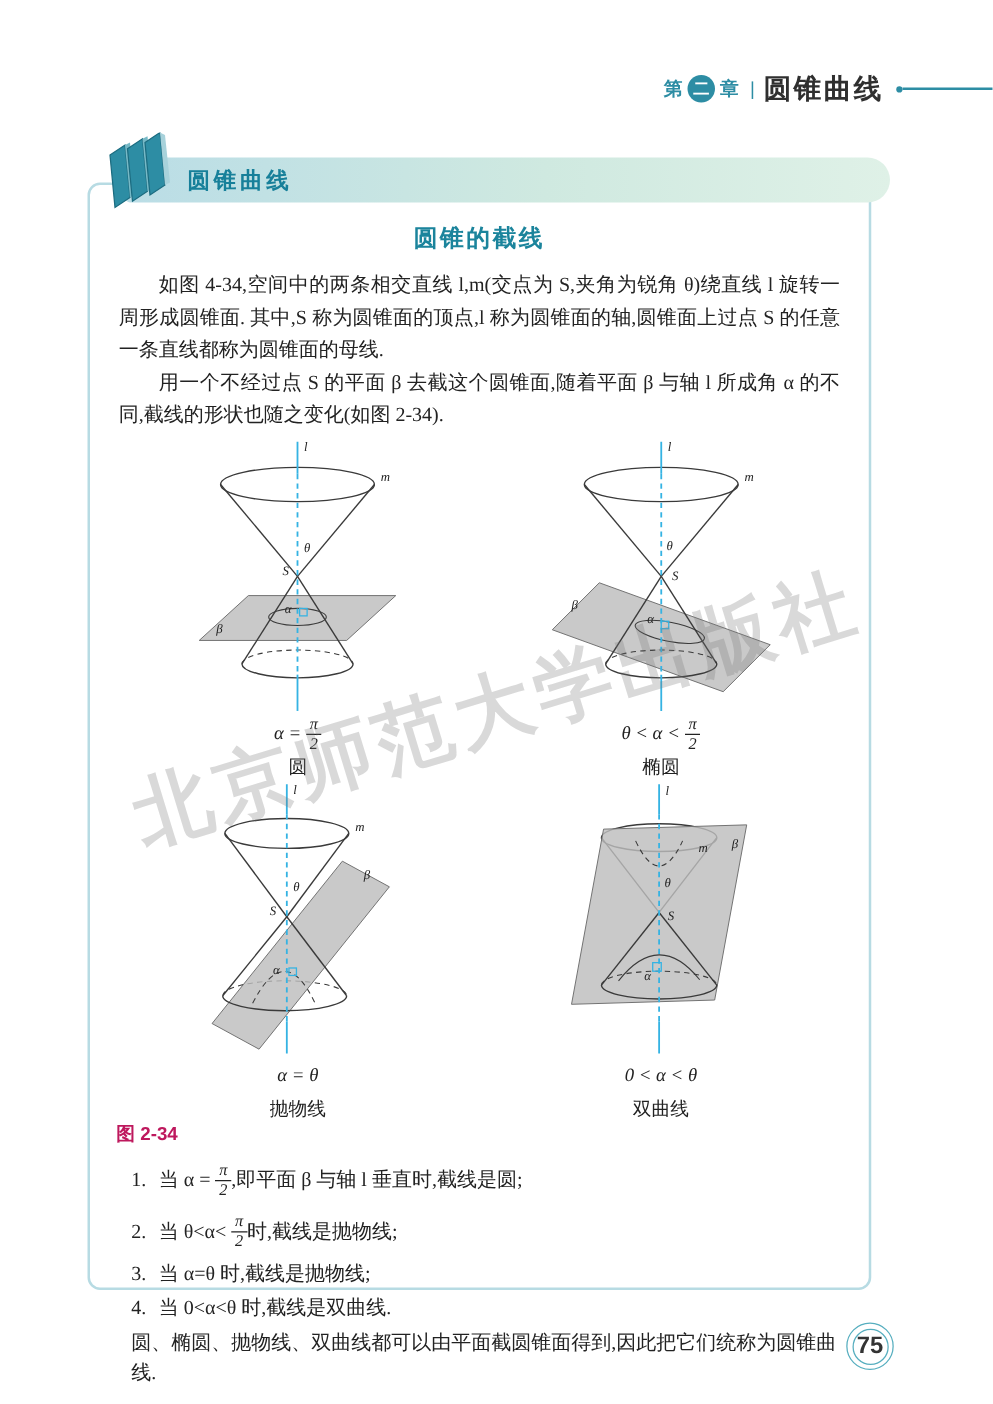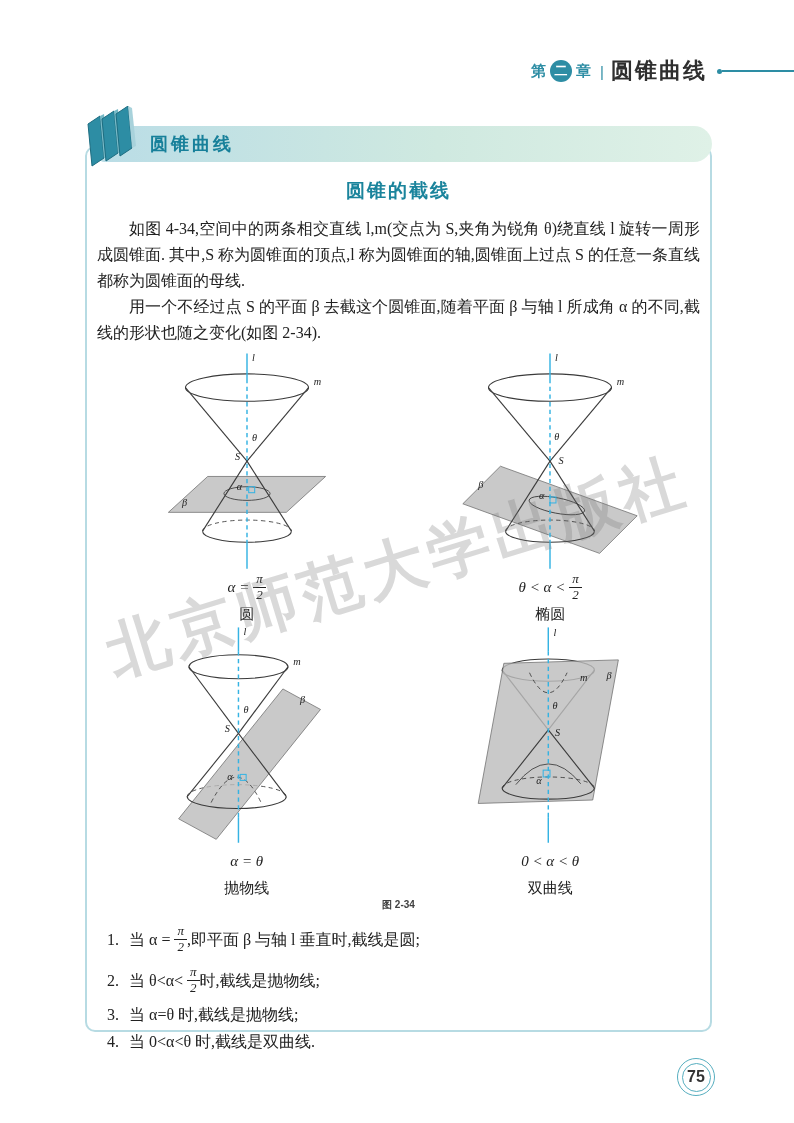--- a/index.html
+++ b/index.html
@@ -20,37 +20,37 @@
   .hd-dot{width:5px;height:5px;border-radius:50%;background:#2d8da4;}
   .hd-rule{width:72px;height:2px;background:#2d8da4;}
   
   .banner{position:absolute;left:100px;top:126px;width:612px;height:36px;z-index:2;
     background:linear-gradient(90deg,#badde6 0%,#cfe9e0 55%,#dff1e7 100%);
     border-radius:4px 18px 18px 4px;display:flex;align-items:center;}
   .banner-label{margin-left:50px;color:#17809a;font-family:"Liberation Sans",sans-serif;
     font-weight:bold;font-size:18px;letter-spacing:3px;}
   .books-icon{position:absolute;left:84px;top:106px;z-index:3;}
   
-  .content-box{position:absolute;left:85px;top:146px;width:627px;height:886px;
+  .content-box{position:absolute;left:70px;top:146px;width:627px;height:886px;
     border:2px solid #b7dbe3;border-radius:10px;background:#fff;z-index:1;
-    box-sizing:border-box;padding:0 8px;}
+    box-sizing:border-box;padding:0 21px;}
   .article-title{text-align:center;color:#1b849c;font-family:"Liberation Sans",sans-serif;
     font-weight:bold;font-size:19px;letter-spacing:2px;margin:30px 0 12px;}
   .para{font-size:16px;line-height:1.62;text-align:justify;text-indent:2em;margin:0 2px;}
   
   .fig-grid{display:grid;grid-template-columns:1fr 1fr;margin-top:4px;}
   .dia{display:flex;flex-direction:column;align-items:center;}
   .dia-cond{display:flex;align-items:center;font-style:italic;font-size:15px;height:32px;}
   .dia-name{font-size:15px;line-height:20px;}
   .frac{display:inline-flex;flex-direction:column;align-items:center;margin-left:4px;
     font-size:13px;line-height:1.15;font-style:italic;}
   .frac .fnum{border-bottom:1px solid #222;padding:0 3px;display:block;}
   .frac .fden{display:block;}
-  .fig-cap{text-align:center;color:#404040;font-family:"Liberation Sans",sans-serif;
-    font-weight:bold;font-size:10px;margin:0 0 8px;}
+  .fig-cap{text-align:left;color:#be185d;font-family:"Liberation Sans",sans-serif;
+    font-weight:bold;font-size:15px;margin:0 0 8px;}
   
   .list{margin:4px 4px 0 12px;font-size:16px;}
   .li{display:flex;align-items:center;line-height:1.5;margin:1px 0;min-height:26px;}
   .li.has-frac{min-height:40px;}
   .li-num{margin-right:10px;}
   .closing{margin:3px 4px 0 12px;font-size:16px;line-height:1.5;}
   
   .d-stroke{stroke:#3a3a3a;stroke-width:1.3;fill:none;}
   .thin{stroke-width:1;}
   .d-dash{stroke-dasharray:5 4;}
@@ -61,21 +61,21 @@
   svg text{font-family:"Liberation Serif",serif;font-style:italic;font-size:12px;fill:#222;}
   
   .watermark{position:absolute;left:50%;top:567px;transform:translate(-50%,-50%) rotate(-17deg);
     font-size:62px;font-weight:bold;letter-spacing:5px;white-space:nowrap;
     color:rgba(120,120,120,.28);z-index:6;pointer-events:none;}
   .page-num{position:absolute;left:677px;top:1058px;width:38px;height:38px;border-radius:50%;
     border:1.5px solid #56aebf;display:flex;align-items:center;justify-content:center;
     box-sizing:border-box;}
   .page-num-inner{width:29px;height:29px;border-radius:50%;border:1.3px solid #56aebf;
     display:flex;align-items:center;justify-content:center;box-sizing:border-box;
-    font-family:"Liberation Sans",sans-serif;font-size:16px;font-weight:bold;color:#333;}
+    font-family:"Liberation Sans",sans-serif;font-size:19px;font-weight:bold;color:#333;}
 </style>
 </head>
 <body>
 
 <div class="header">
   <span class="hd-teal">第</span>
   <span class="hd-circle">二</span>
   <span class="hd-teal">章</span>
   <span class="hd-teal hd-divider">|</span>
   <span class="hd-title">圆锥曲线</span>
@@ -251,19 +251,20 @@
     </div>
     <div class="li">
       <span class="li-num">3.</span>
       <span>当 α=θ 时,截线是抛物线;</span>
     </div>
     <div class="li">
       <span class="li-num">4.</span>
       <span>当 0&lt;α&lt;θ 时,截线是双曲线.</span>
     </div>
   </div>
+  <div class="closing">圆、椭圆、抛物线、双曲线都可以由平面截圆锥面得到,因此把它们统称为圆锥曲线.</div>
 </div>
 
 <div class="watermark">北京师范大学出版社</div>
 
 <div class="page-num">
   <div class="page-num-inner">75</div>
 </div>
 
 </body></html>

